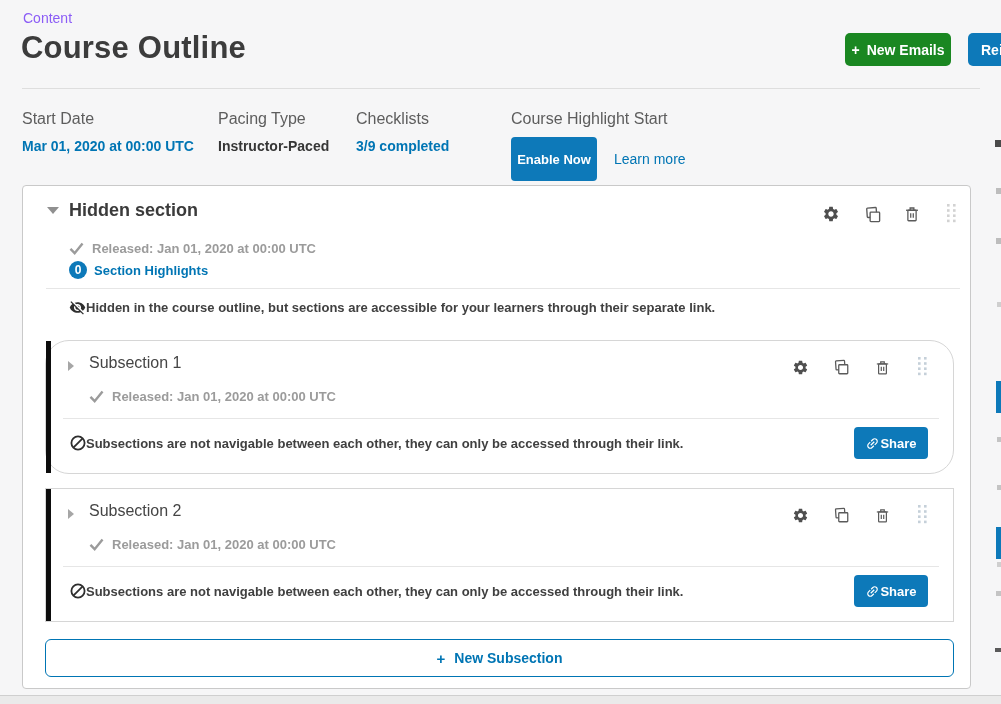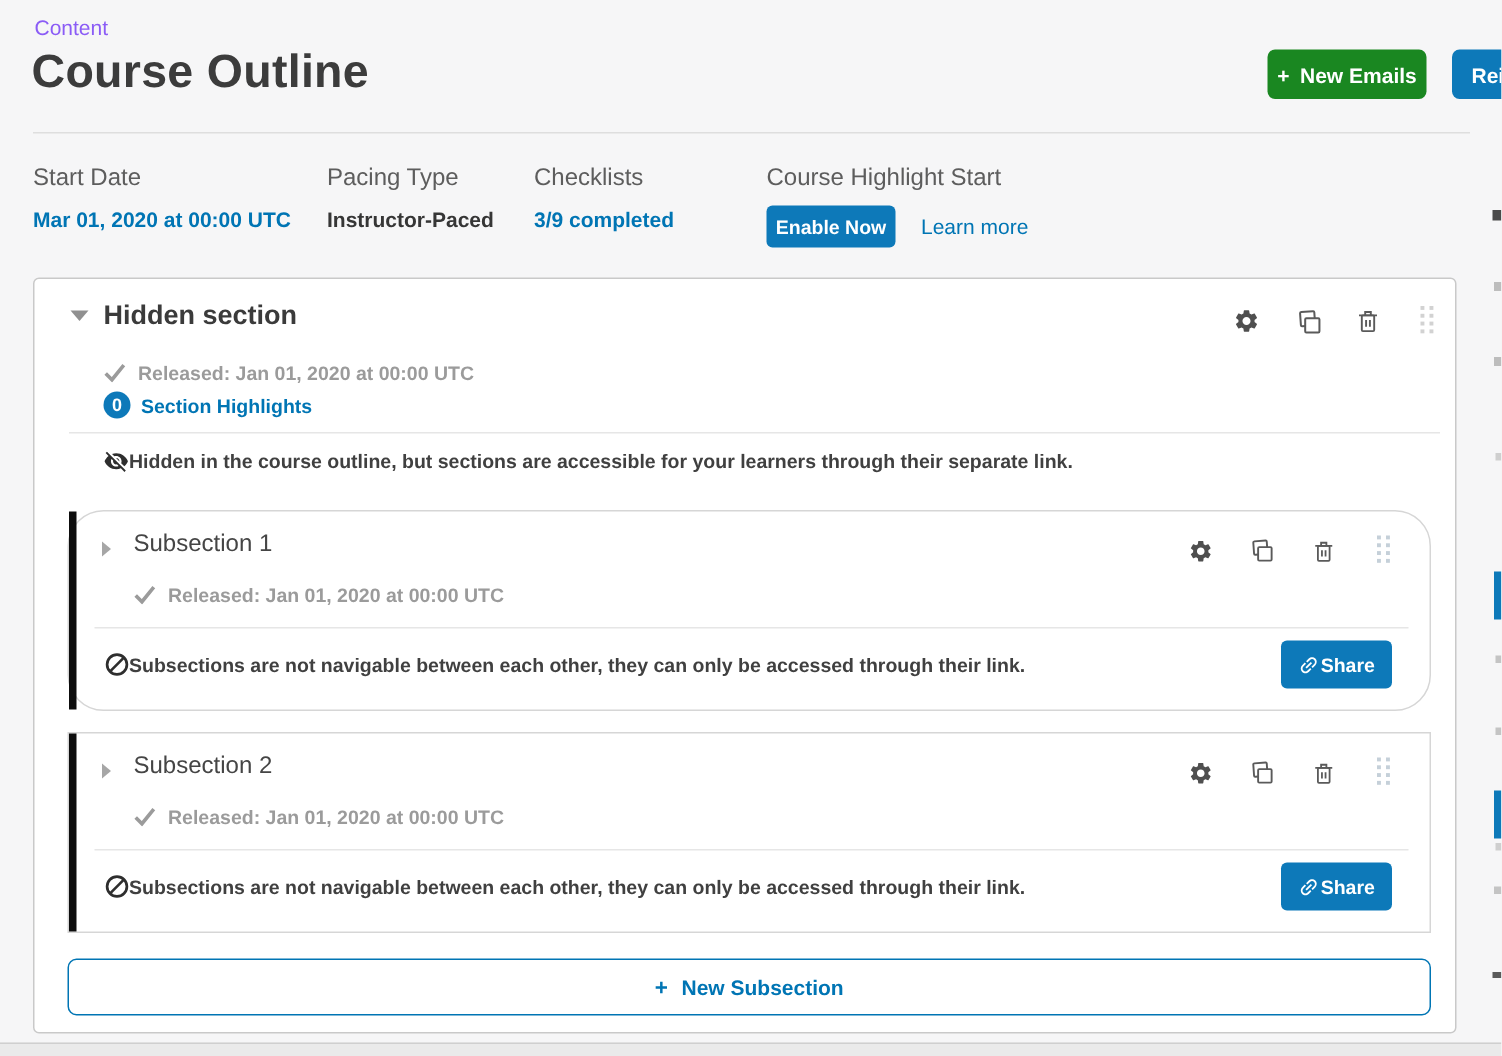--- a/index.html
+++ b/index.html
@@ -21,21 +21,21 @@
   .header-divider { position:absolute; left:22px; top:88px; width:958px; height:1px;
          background:#dedede; }
 
   
   .stat { position:absolute; top:110px; }
   .stat-label { font-size:16px; color:#5d5d5d; }
   .stat-value { display:block; margin-top:10px; font-size:14px; font-weight:700; }
   a.link { color:#0075b4; text-decoration:none; }
   .stat-plain { color:#363636; }
   .highlight-row { display:flex; align-items:center; gap:17px; margin-top:9px; }
-  .enable-btn { width:86px; height:28px; background:#0d79b9; font-size:13px;
+  .enable-btn { width:86px; height:44px; background:#0d79b9; font-size:13px;
                 border-radius:4px; }
   .learn-more { font-size:14px; }
 
   
   .outline-card { position:absolute; left:22px; top:185px; width:949px; height:504px;
                   background:#fff; border:1px solid #c9c9c9; border-radius:4px; }
   .caret-down { width:0; height:0; border-left:6px solid transparent;
                 border-right:6px solid transparent; border-top:7px solid #909090; }
   .caret-right { width:0; height:0; border-top:5px solid transparent;
                  border-bottom:5px solid transparent; border-left:6px solid #a6a6a6; }

